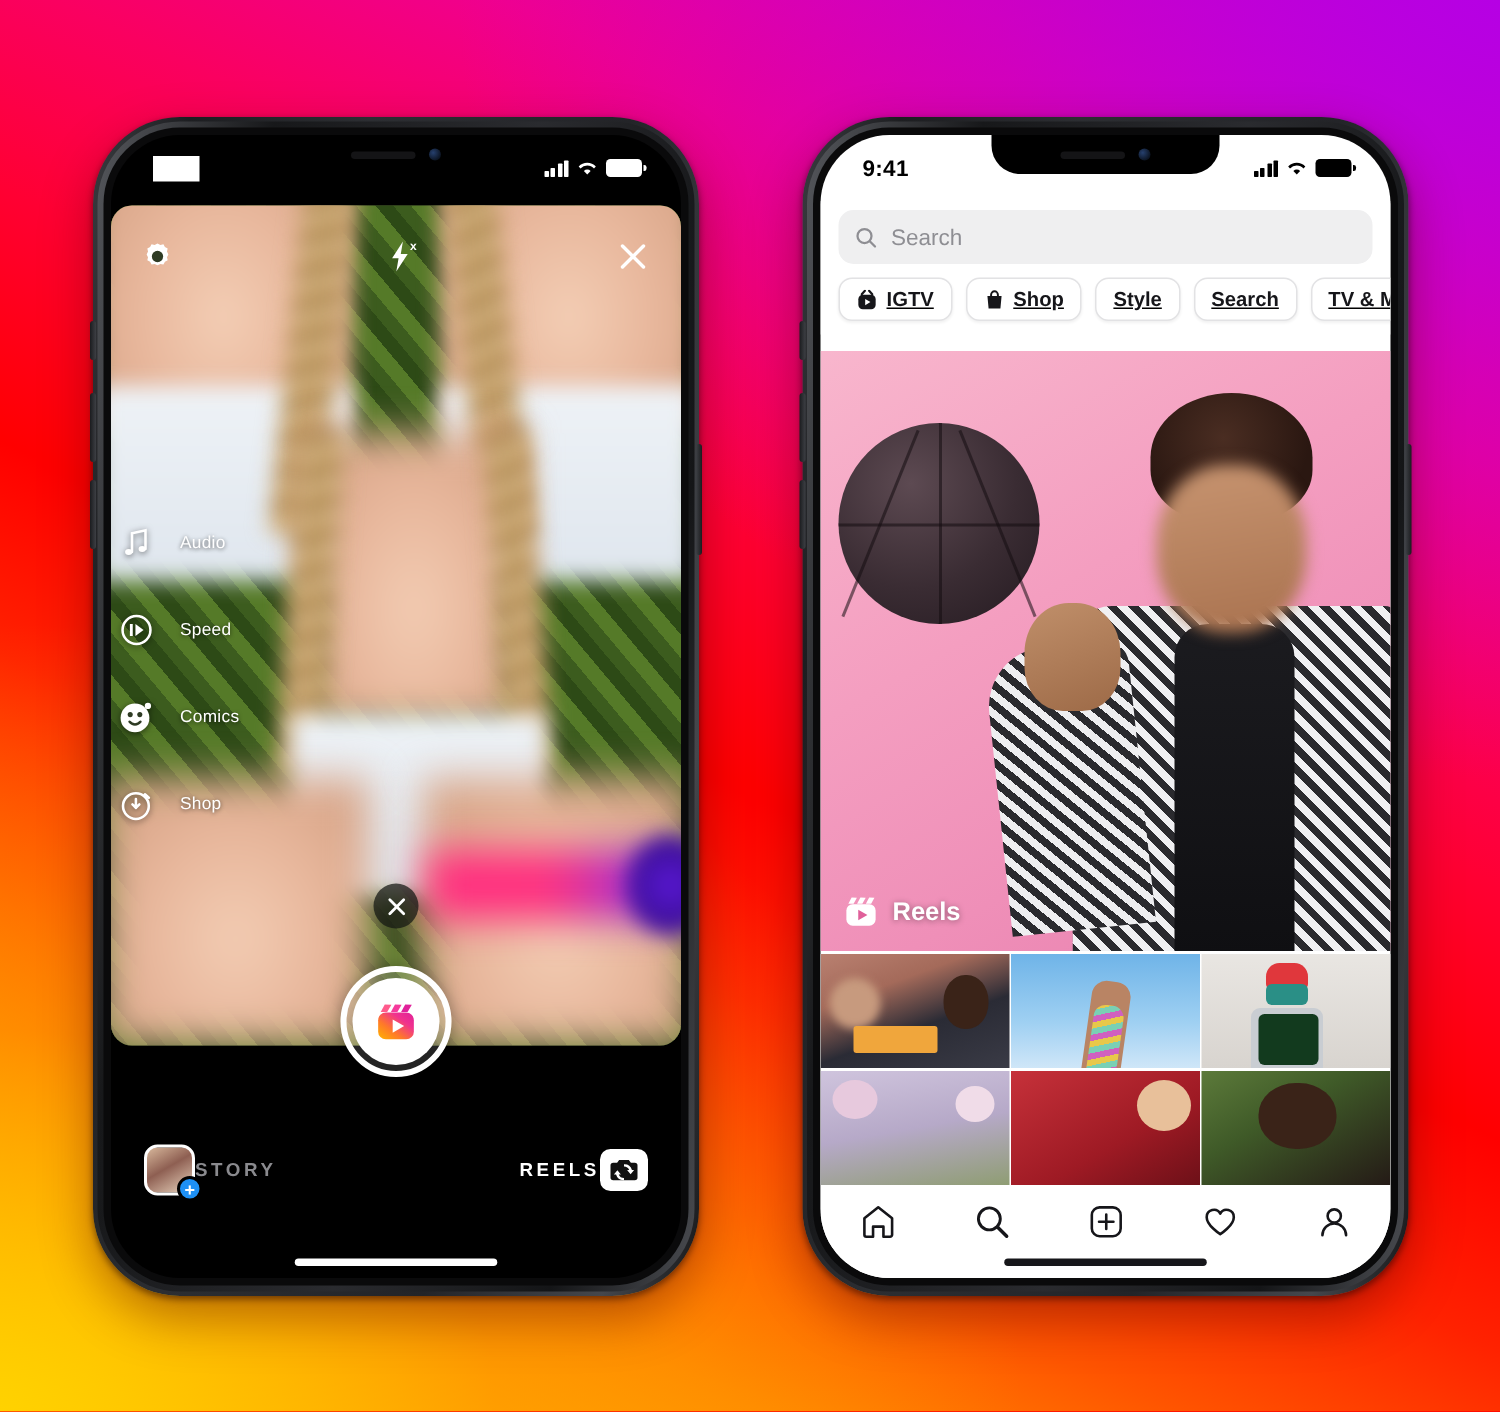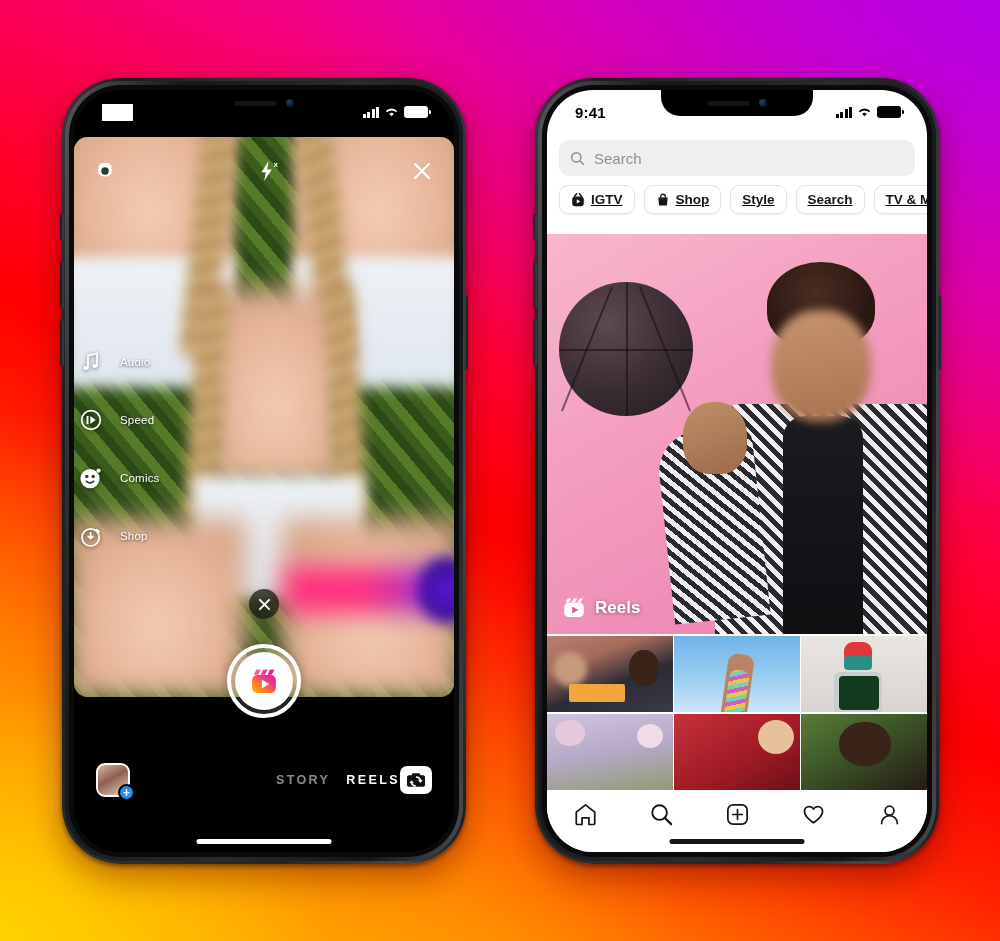--- a/index.html
+++ b/index.html
@@ -144,21 +144,21 @@
 
   .cam-bottom{ position:absolute; left:0; right:0; bottom:42px; height:60px; z-index:14;
     display:flex; align-items:center; padding:0 22px; }
   .gallery-thumb{ width:34px; height:34px; border-radius:9px; position:relative;
     background:linear-gradient(150deg,#d8b89c,#8e5f52 45%,#e8d3bd);
     border:2.5px solid #fff; }
   .plus-badge{ position:absolute; right:-7px; bottom:-6px; width:17px; height:17px;
     border-radius:50%; background:#1e90f5; border:2px solid #000;
     display:flex; align-items:center; justify-content:center; color:#fff;
     font-size:12px; line-height:1; font-weight:bold; }
-  .mode-tabs{ flex:1; display:flex; align-items:center; justify-content:flex-end; gap:16px; }
+  .mode-tabs{ flex:1; display:flex; align-items:center; justify-content:space-between; gap:16px; }
   .mode{ font-size:12.5px; letter-spacing:2.4px; font-weight:bold; }
   .mode.off{ color:#8a8a8e; } .mode.on{ color:#fff; }
   .flip-btn{ width:32px; height:28px; border-radius:7px; background:#fff;
     display:flex; align-items:center; justify-content:center; }
 
   
   #screen-right{ background:#fff; }
   .ex-top{ position:absolute; top:44px; left:0; right:0; background:#fff; z-index:20; padding:6px 0 0; }
   .searchbar{ margin:0 12px; height:36px; border-radius:10px; background:#efeff0;
     display:flex; align-items:center; gap:9px; padding:0 11px; }

